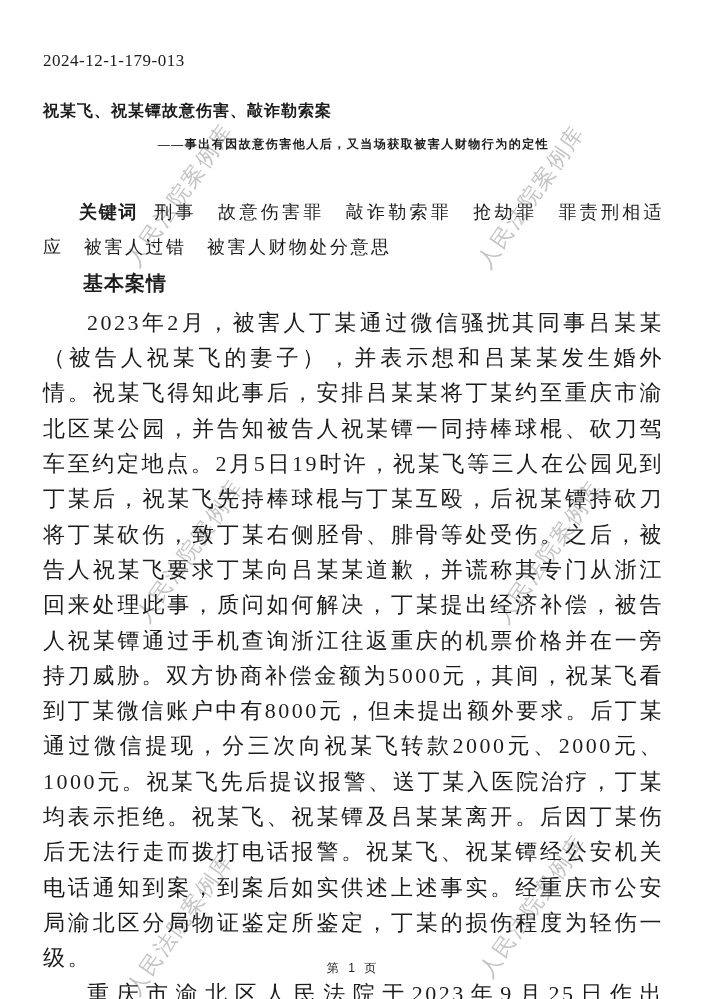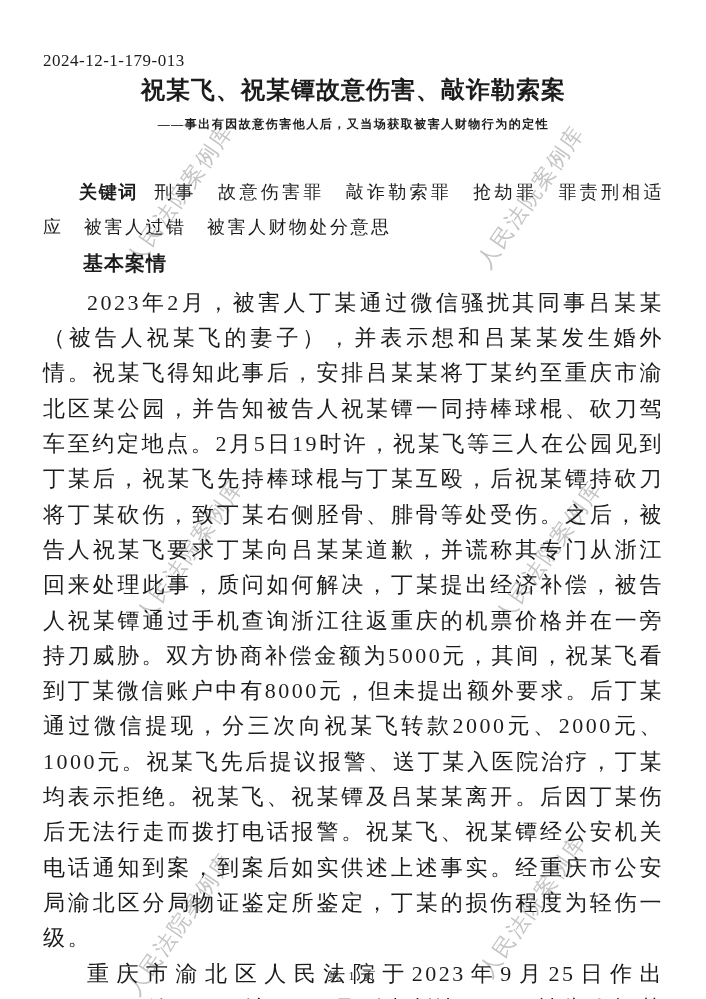--- a/index.html
+++ b/index.html
@@ -48,23 +48,23 @@
     z-index: 1;
   }
 
   .case-number {
     margin-top: 51px;
     font-size: 17px;
     letter-spacing: 0.5px;
   }
 
   .title {
-    margin-top: 8px;
-    text-align: center;
-    font-size: 24px;
+    margin-top: 28px;
+    text-align: left;
+    font-size: 16px;
     line-height: 23px;
     font-weight: bold;
     letter-spacing: 1px;
   }
 
   .subtitle {
     margin-top: 13px;
     text-align: center;
     font-size: 12px;
     line-height: 18px;
@@ -101,28 +101,28 @@
     font-size: 22px;
     line-height: 35.3px;
     letter-spacing: 2.5px;
     text-align: justify;
     text-indent: 2em;
   }
   .body-para + .body-para { margin-top: 0; }
 
   .footer {
     position: absolute;
-    bottom: 14px;
+    bottom: 22px;
     left: 0;
     width: 100%;
     text-align: center;
     font-size: 12px;
     letter-spacing: 3px;
     z-index: 1;
-    font-family: Liberation Serif, serif;
+    font-family: Liberation Sans, sans-serif;
     color: #222222;
   }
 </style>
 </head>
 <body>
 
 <div class="page">
 
   <div class="watermark-layer">
     <span class="wm" style="color: rgb(196, 196, 196);">人民法院案例库</span>

